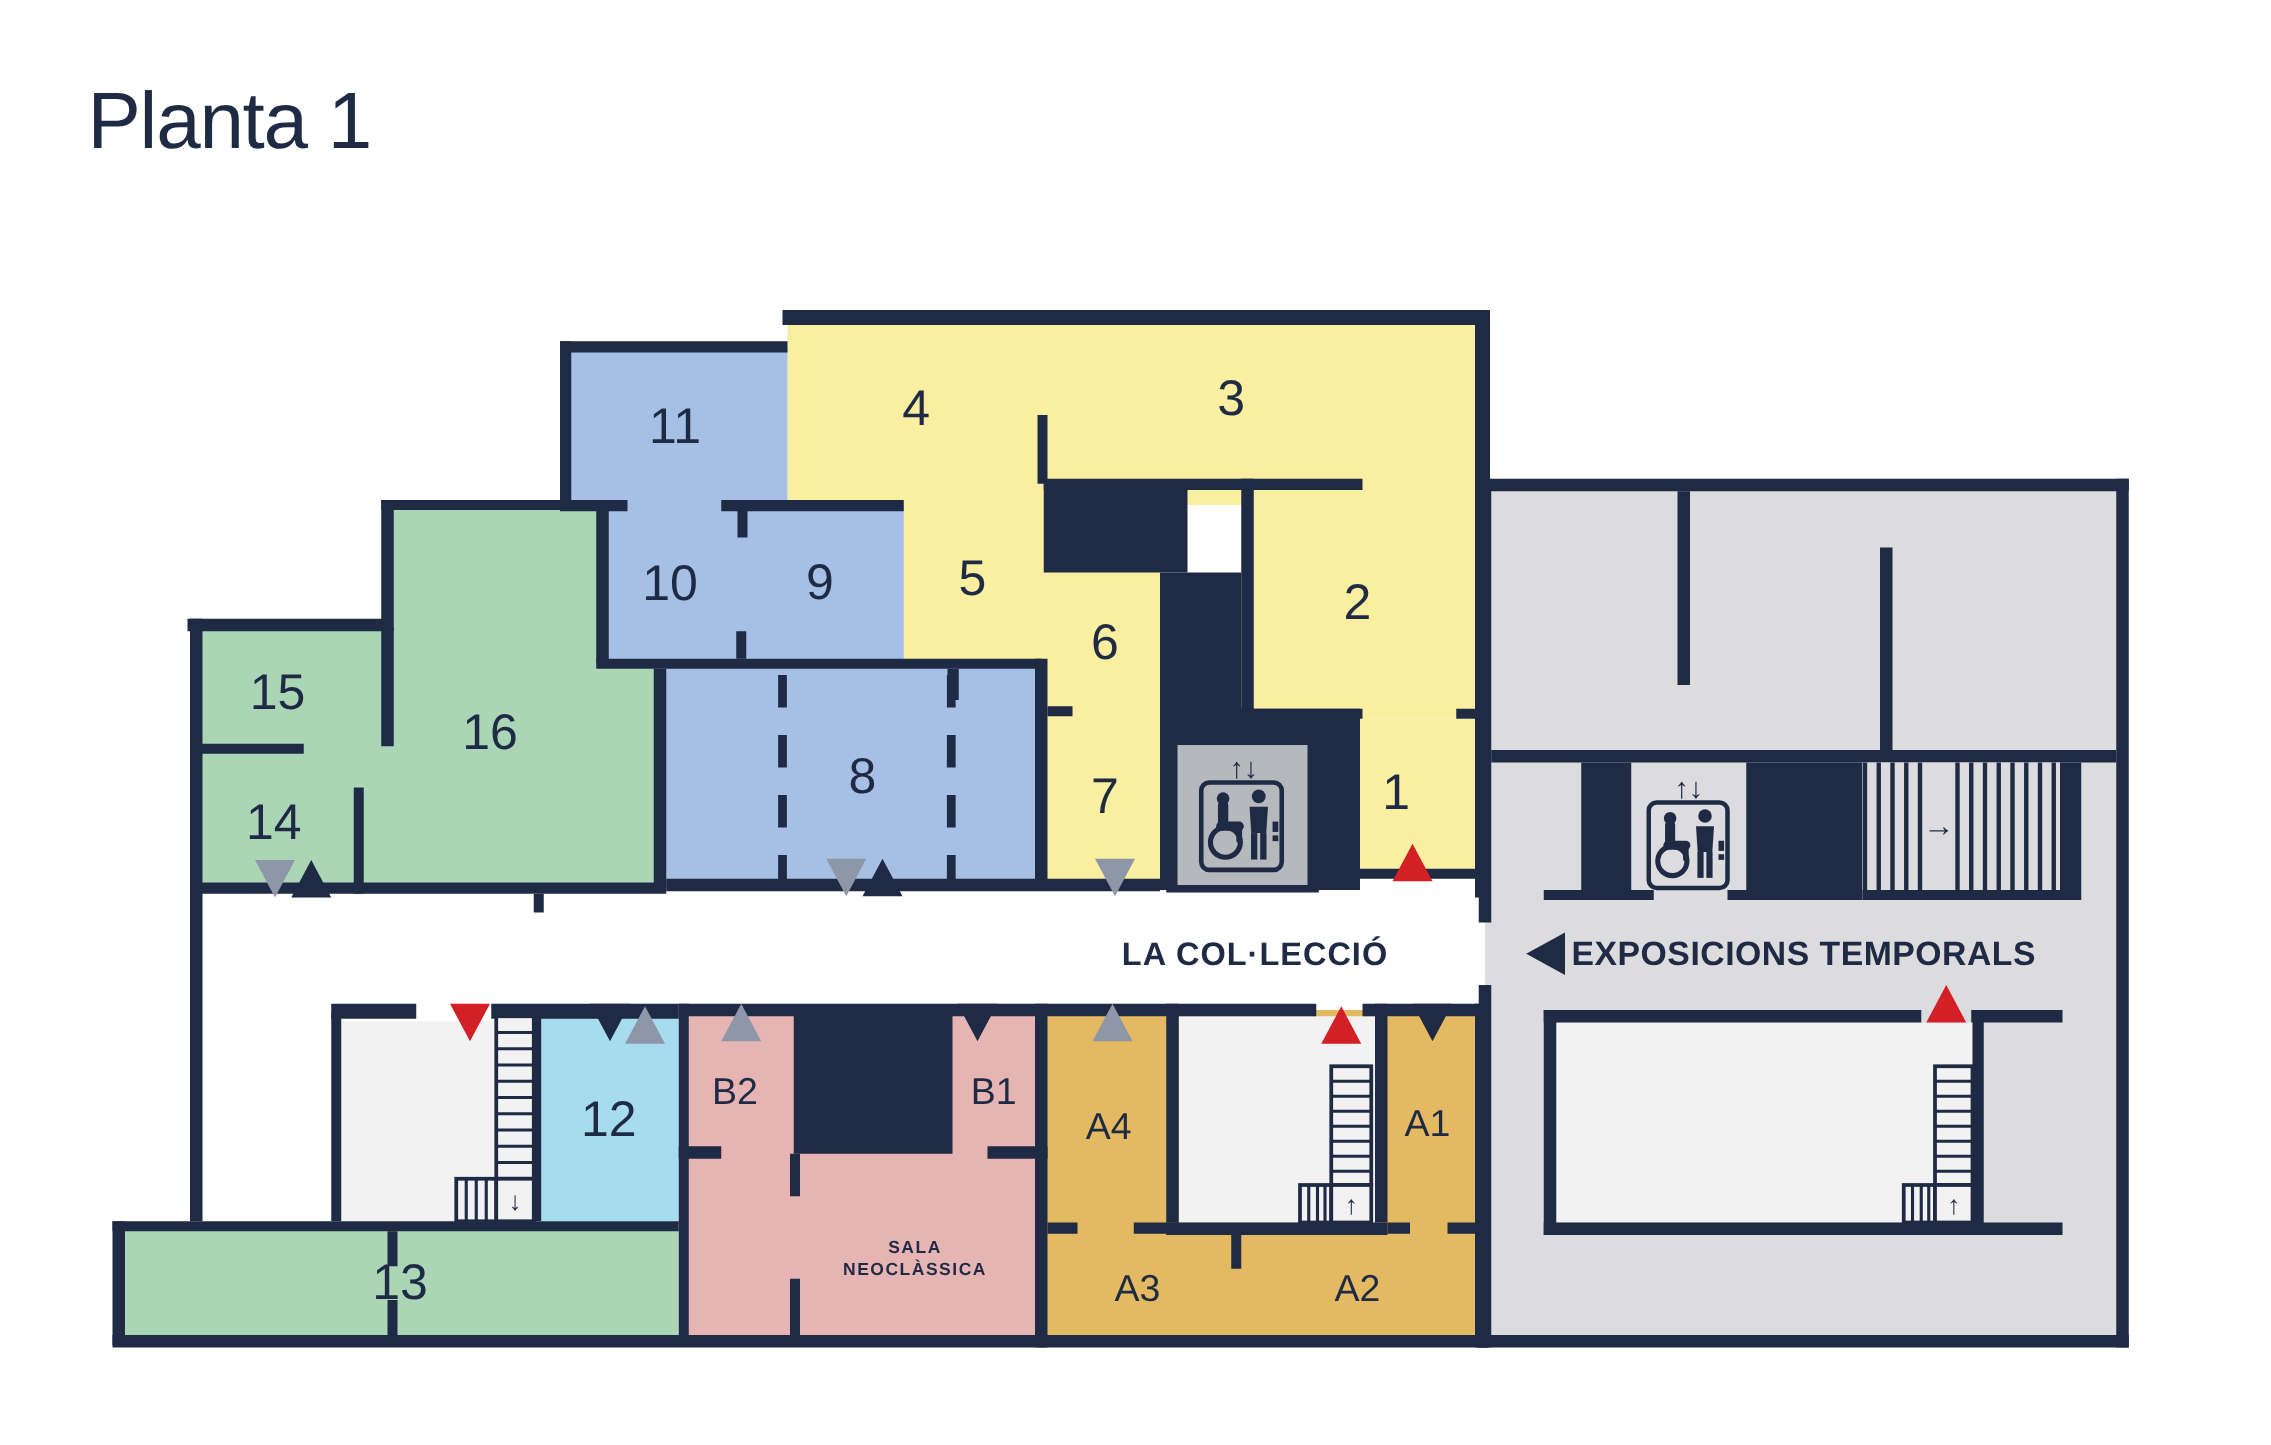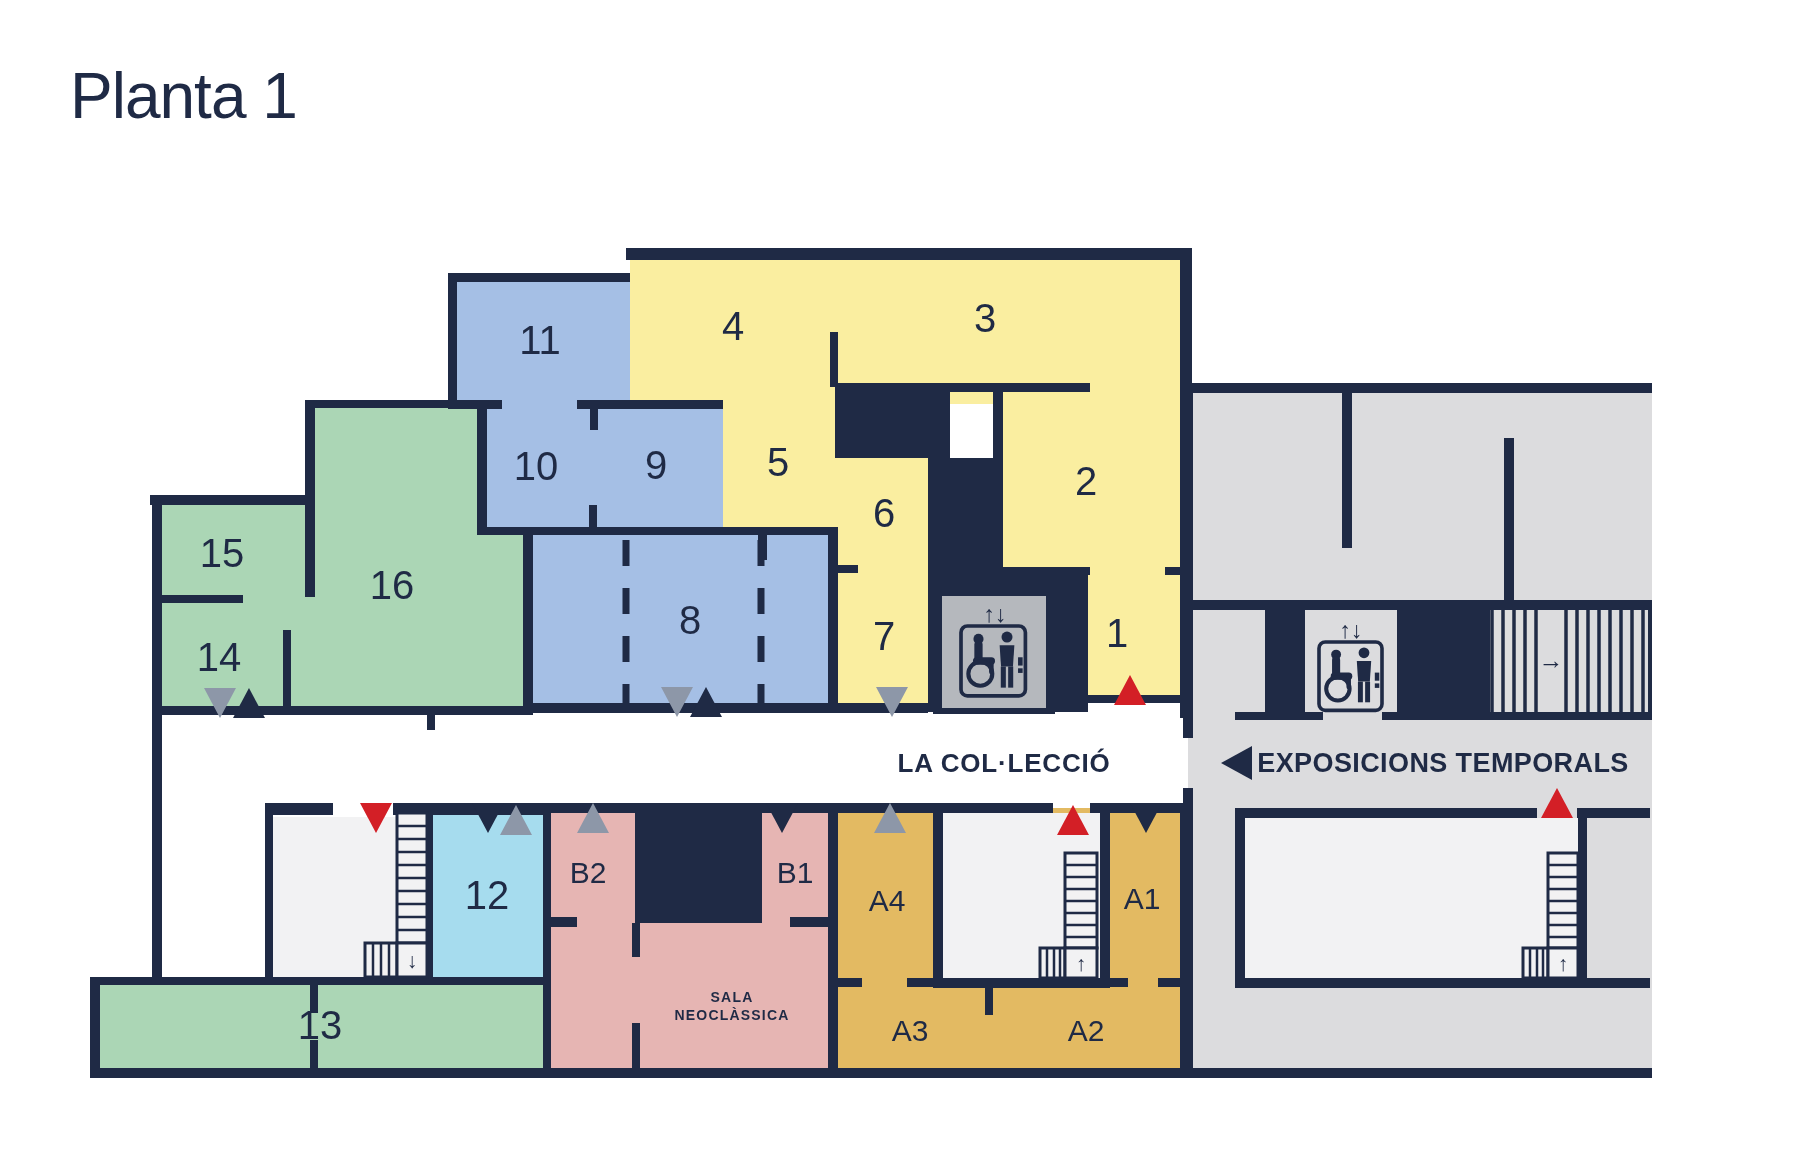--- a/index.html
+++ b/index.html
@@ -1,17 +1,17 @@
 <!DOCTYPE html>
 <html style="--wall: #1f2a45; --yellow: #faeea0; --blue: #a5bfe5; --green: #abd6b5; --cyan: #a6dcee; --pink: #e6b5b3; --gold: #e3ba62; --gray: #dcdcde; --light: #f2f2f3; --elevator_gray: #b5b8bd; --red: #d31f26; --marker_gray: #8d97a8;"><head>
 <meta charset="utf-8">
 <style>
   html,body{margin:0;padding:0;background:#ffffff;}
   body{font-family:"Liberation Sans","DejaVu Sans",sans-serif;}
-  .stage{position:relative;width:1652px;height:1156px;background:#fff;overflow:hidden;}
+  .stage{position:relative;width:1817px;height:1156px;background:#fff;overflow:hidden;}
   svg text{fill:var(--wall);}
   .room-num{font-size:40px;font-weight:400;}
   .room-code{font-size:30px;font-weight:500;}
   .hall-label{font-size:14px;font-weight:700;letter-spacing:1.2px;}
   .corridor-label{font-size:26px;font-weight:700;letter-spacing:0.8px;}
   .temporals-label{font-size:27px;font-weight:700;letter-spacing:0.4px;}
   .stair-arrow{font-size:21px;font-weight:600;}
   .esc-arrow{font-size:25px;font-weight:600;}
   .lift-arrows{font-size:23px;font-weight:700;}
   .title{font-size:64px;font-weight:500;letter-spacing:-1px;}

